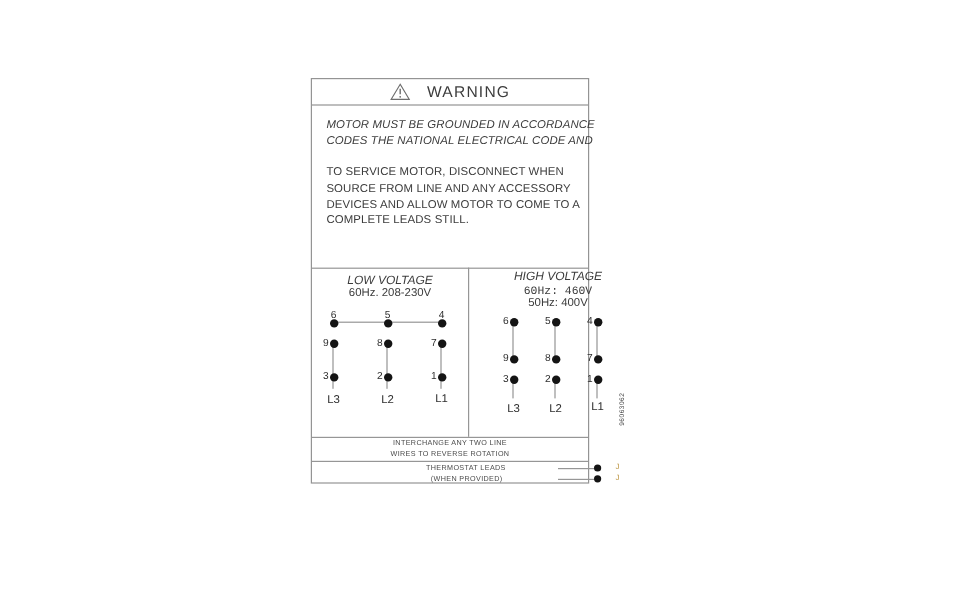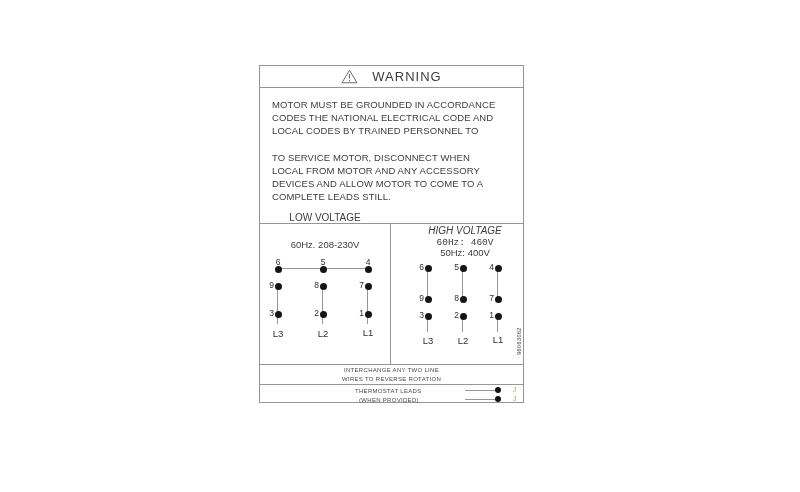--- a/index.html
+++ b/index.html
@@ -1,25 +1,25 @@
 <!DOCTYPE html>
 <html><head>
 <meta charset="utf-8">
 <style>
   html,body{margin:0;padding:0;background:#ffffff;}
   body{width:800px;height:492px;position:relative;overflow:hidden;
        font-family:"Liberation Sans","DejaVu Sans",sans-serif;color:#3f3f3f;}
-  .label{position:absolute;left:259px;top:65px;width:265px;height:338px;
+  .label{position:absolute;left:259px;top:65px;width:232px;height:338px;
          border:1px solid #949494;box-sizing:border-box;background:#fff;}
   .hdr{position:absolute;left:0;top:0;width:100%;height:22px;border-bottom:1px solid #949494;
        box-sizing:border-box;display:flex;align-items:center;justify-content:center;gap:14px;}
   .hdr .ttl{font-size:13px;letter-spacing:1px;color:#3c3c3c;}
   .bodytext{position:absolute;left:12px;top:22px;width:248px;font-size:9.5px;line-height:13.2px;
             letter-spacing:0.1px;color:#3c3c3c;}
-  .bodytext .p1{margin-top:10px;}
+  .bodytext .p1{margin-top:10px;font-style:italic;}
   .bodytext .p2{margin-top:13px;}
   .ln{position:absolute;background:#969696;}
   .dot{position:absolute;width:7px;height:7px;border-radius:50%;background:#141414;}
   .dot.sm{width:6px;height:6px;}
   .num{position:absolute;font-size:8.5px;line-height:9px;color:#2e2e2e;}
   .num.ctr{width:10px;text-align:center;}
   .num.rt{width:11px;text-align:right;}
   .ll{position:absolute;width:20px;text-align:center;font-size:9.5px;color:#2e2e2e;}
   .sect-title{position:absolute;text-align:center;font-size:10px;color:#3c3c3c;}
   .sect-sub{position:absolute;text-align:center;font-size:9.5px;color:#3c3c3c;}
@@ -40,37 +40,36 @@
       <line x1="10" y1="6" x2="10" y2="11.5" stroke="#6e6e6e" stroke-width="1.4"></line>
       <circle cx="10" cy="14" r="0.9" fill="#6e6e6e"></circle>
     </svg>
     <span class="ttl">WARNING</span>
   </div>
 
   <div class="bodytext">
     <div class="p1">
       <div>MOTOR MUST BE GROUNDED IN ACCORDANCE</div>
       <div>CODES THE NATIONAL ELECTRICAL CODE AND</div>
-      <div>LOCAL CODES BY TRAINED PERSONNEL TO</div>
     </div>
     <div class="p2">
       <div>TO SERVICE MOTOR, DISCONNECT WHEN</div>
-      <div>LOCAL FROM MOTOR AND ANY ACCESSORY</div>
+      <div>SOURCE FROM LINE AND ANY ACCESSORY</div>
       <div>DEVICES AND ALLOW MOTOR TO COME TO A</div>
       <div>COMPLETE LEADS STILL.</div>
     </div>
   </div>
 
   <div class="ln" style="left:0;top:157px;width:100%;height:1px;"></div>
   <div class="ln" style="left:130px;top:157px;width:1px;height:141px;"></div>
   <div class="ln" style="left:0;top:298px;width:100%;height:1px;"></div>
   <div class="ln" style="left:0;top:318px;width:100%;height:1px;"></div>
 
   <div>
-    <div class="sect-title" style="left:0;top:146px;width:130px;">LOW VOLTAGE</div>
+    <div class="sect-title" style="left:0;top:163px;width:130px;font-style:italic;">LOW VOLTAGE</div>
     <div class="sect-sub" style="left:0;top:173px;width:130px;">60Hz. 208-230V</div>
 
     <div class="ln" style="left:18px;top:202px;width:91px;height:1px;"></div>
 
     <div class="ln" style="left:17px;top:220px;width:1px;height:38px;"></div>
     <div class="ln" style="left:62px;top:220px;width:1px;height:38px;"></div>
     <div class="ln" style="left:107px;top:220px;width:1px;height:38px;"></div>
 
     <span class="num ctr" style="left:13px;top:192px;">6</span>
     <span class="num ctr" style="left:58px;top:192px;">5</span>

